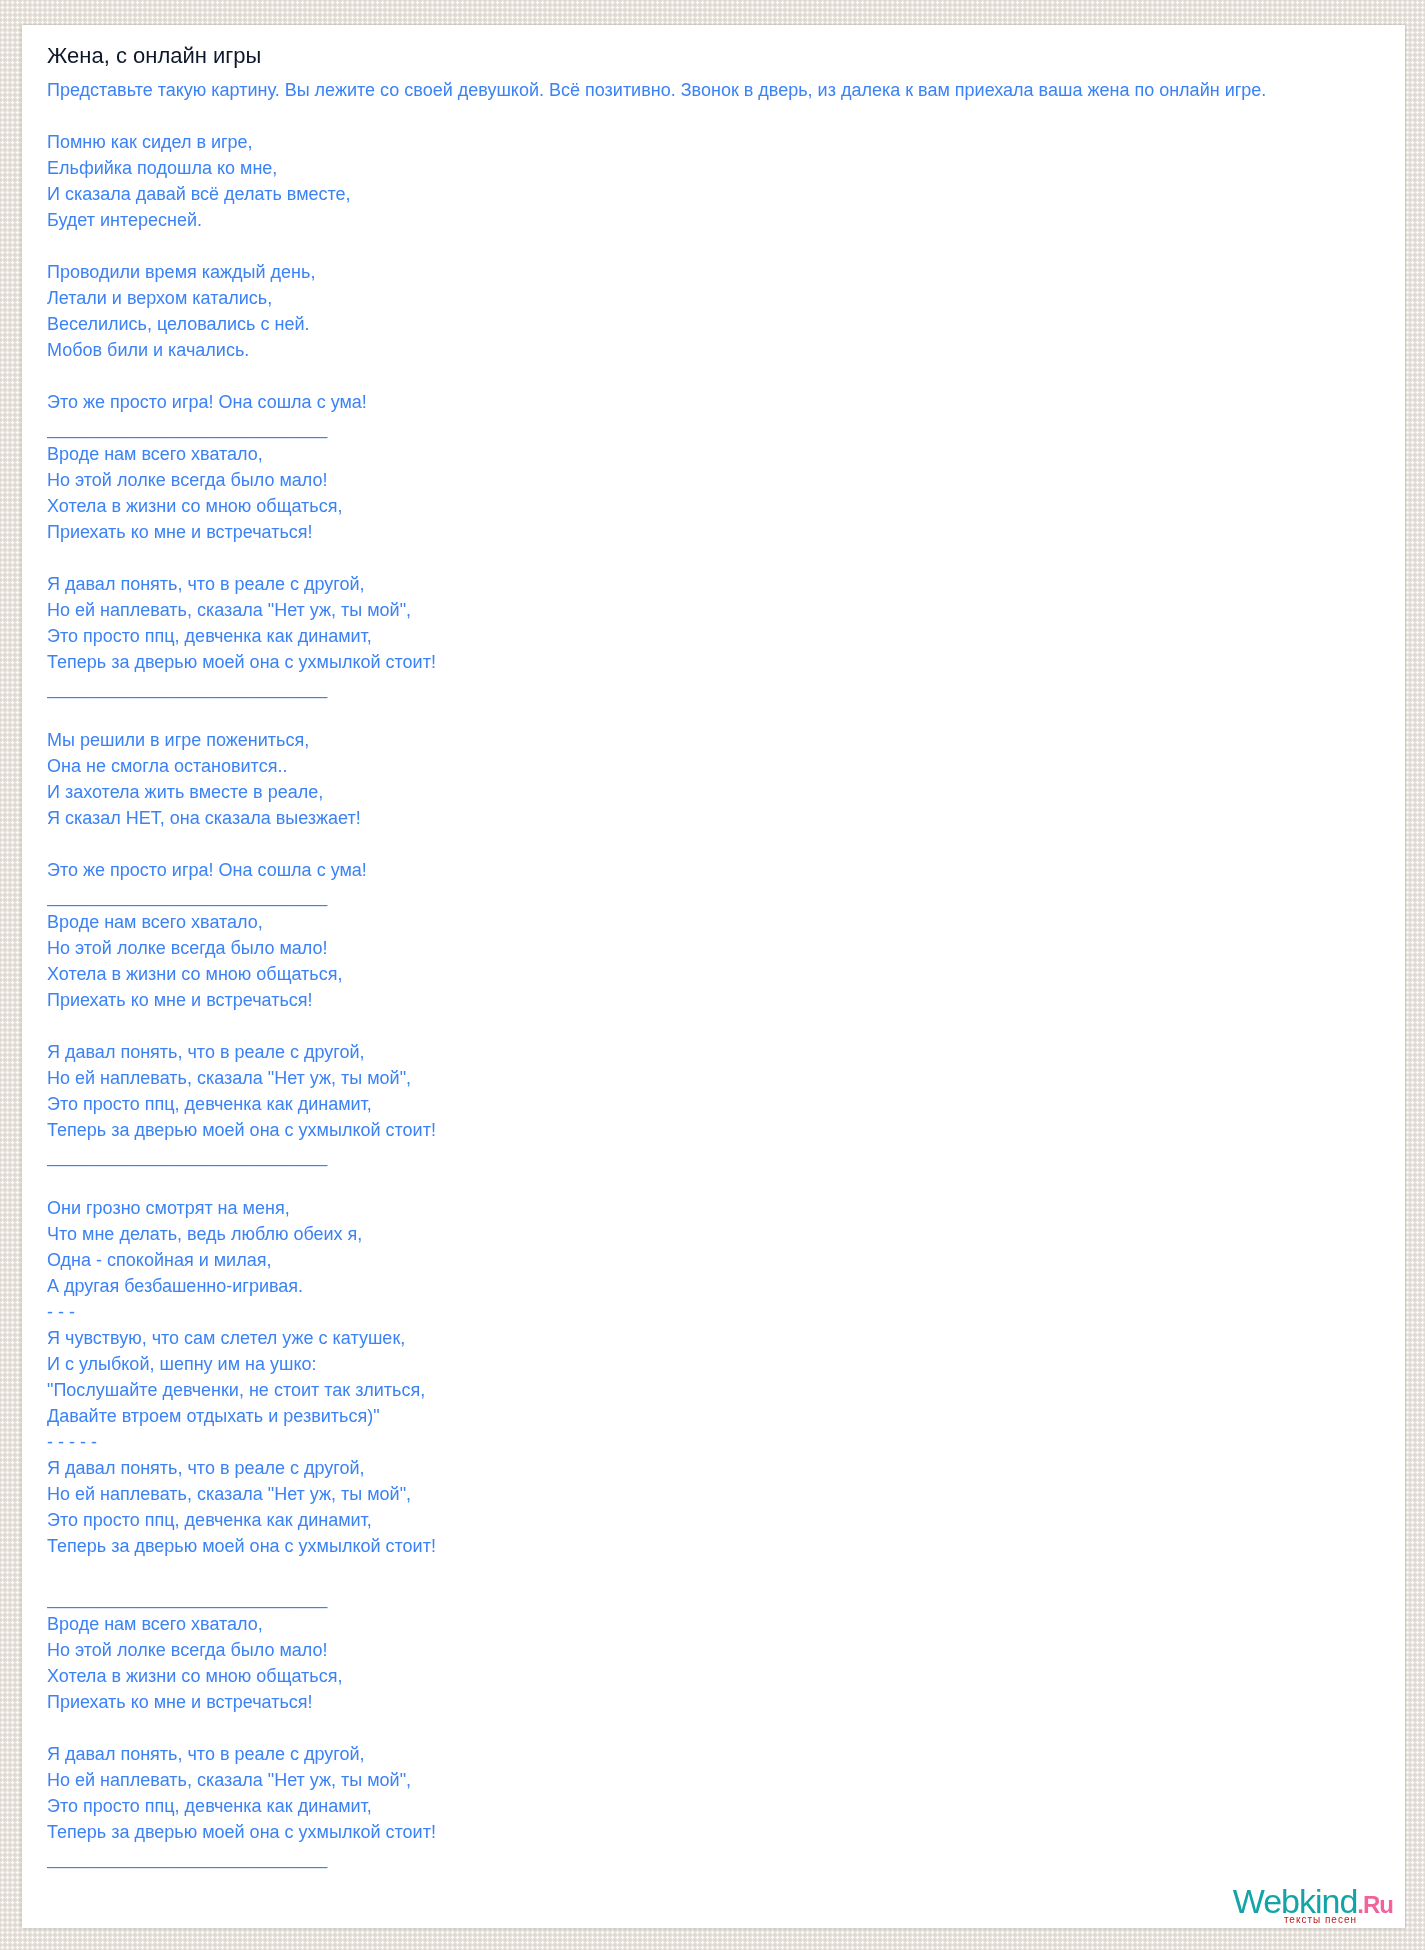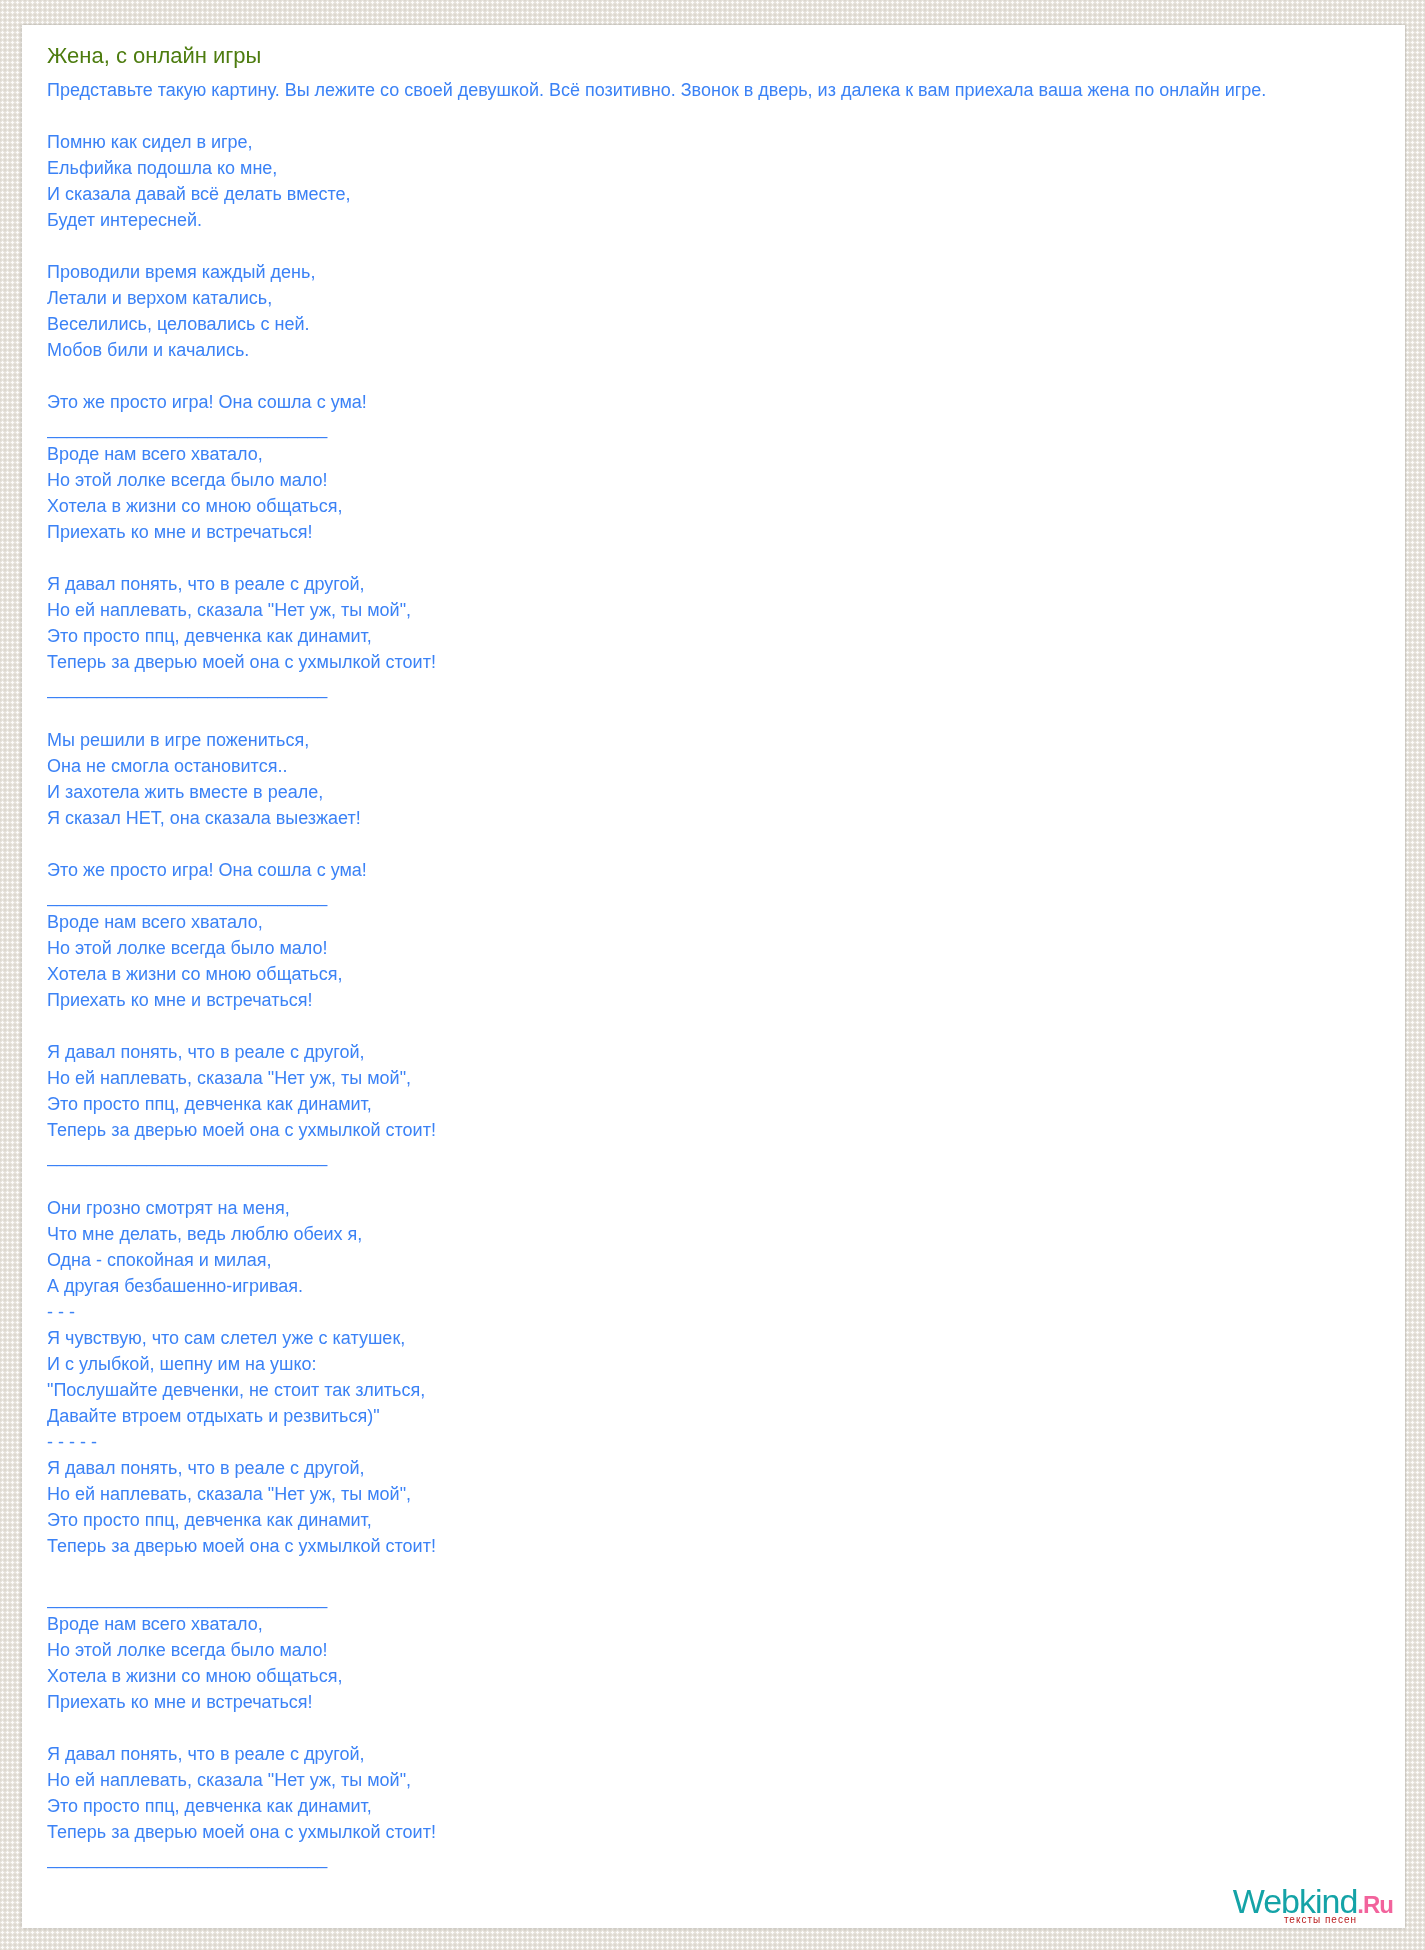--- a/index.html
+++ b/index.html
@@ -28,21 +28,21 @@
     box-shadow: 0 0 3px rgba(0,0,0,0.22);
     overflow: hidden;
     box-sizing: border-box;
     padding: 19px 0 0 25px;
   }
   .page-title {
     margin: 0;
     font-size: 22px;
     font-weight: normal;
     line-height: 24px;
-    color: #4d7c0f;
+    color: #0f172a;
   }
   .artist-row {
     margin-top: 5px;
     padding-bottom: 7px;
     margin-right: 12px;
     font-size: 14px;
     line-height: 16px;
     color: #3c3c3c;
     border-bottom: 1px dashed #a5bccb;
   }

